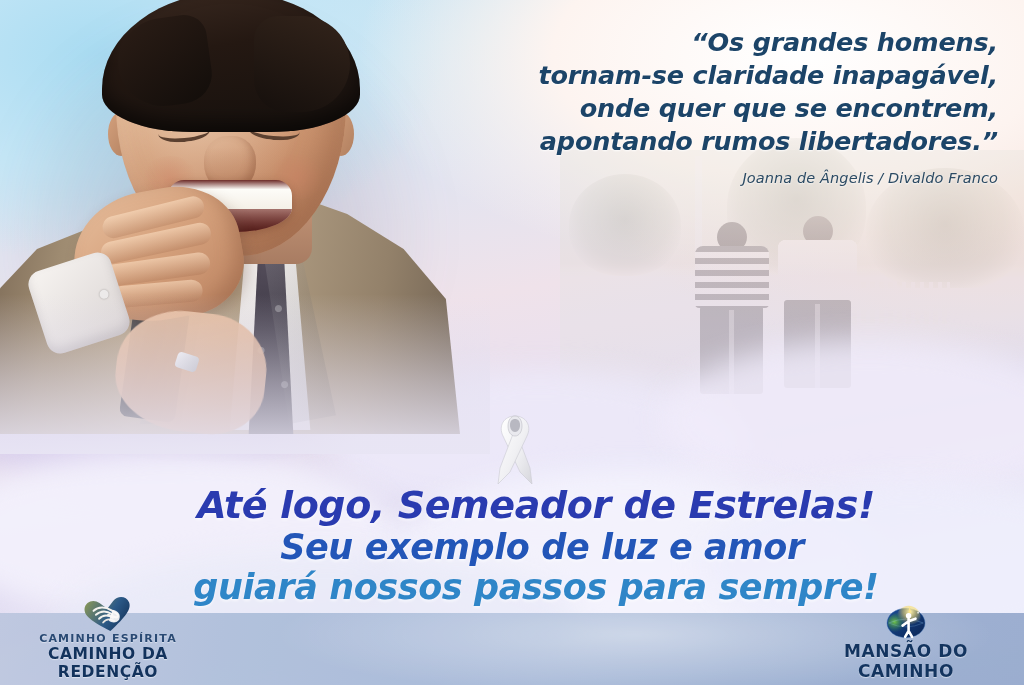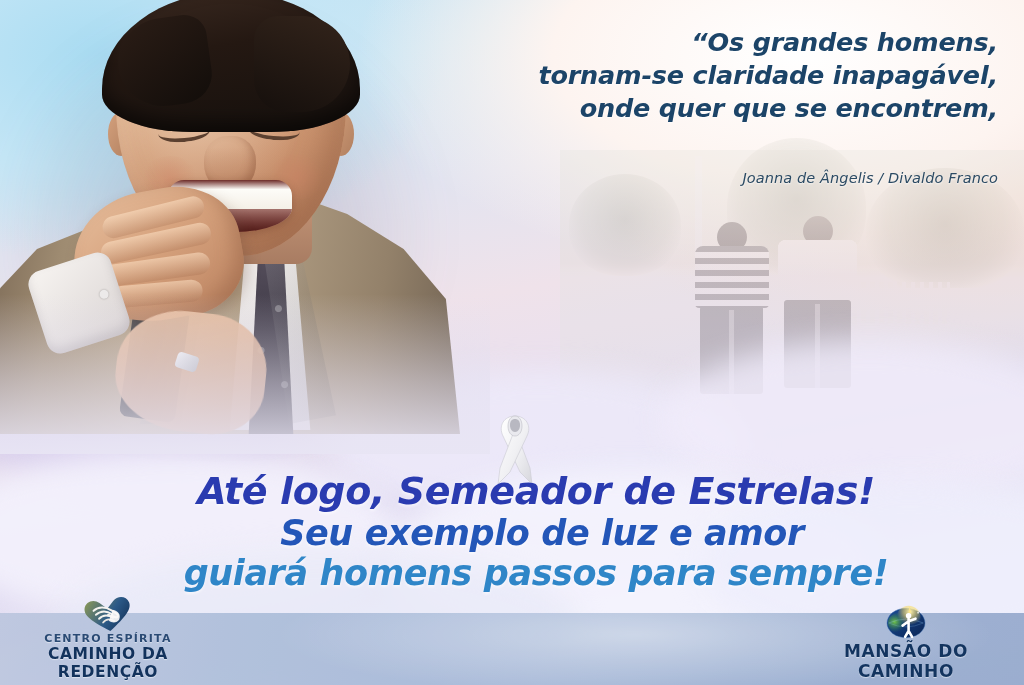--- a/index.html
+++ b/index.html
@@ -283,21 +283,21 @@
     color: #2b4a63;
     letter-spacing: .1px;
     text-shadow: 0 1px 2px rgba(255,255,255,.8);
   }
 
   
   .ribbon { position: absolute; left: 484px; top: 412px; width: 62px; height: 78px; }
 
   .headline {
     position: absolute;
-    left: 0; right: 0; top: 472px;
+    left: 0; right: 0; top: 486px;
     text-align: center;
     font-style: italic;
     font-weight: bold;
     line-height: 1.03;
     letter-spacing: -.4px;
     margin-left: 48px;
   }
   .hl-1 { font-size: 38px; color: #2a3bb0; text-shadow: 0 2px 3px rgba(255,255,255,.6); }
   .hl-2 { font-size: 35px; color: #2356b8; margin-top: 4px; text-shadow: 0 2px 3px rgba(255,255,255,.6); padding-left: 12px; }
   .hl-3 { font-size: 35px; color: #2f86c8; margin-top: 4px; text-shadow: 0 2px 3px rgba(255,255,255,.6); }
@@ -406,20 +406,21 @@
     <div class="pt-cuff"></div>
     <div class="pt-hand2"></div>
     <div class="pt-ring"></div>
     <div class="pt-fade"></div>
   </div>
 
   <div class="quote">
     <div>“Os grandes homens,</div>
     <div>tornam-se claridade inapagável,</div>
     <div>onde quer que se encontrem,</div>
+    <div>apontando rumos libertadores.”</div>
   </div>
   <div class="quote-attr">Joanna de Ângelis / Divaldo Franco</div>
 
   <div class="ribbon">
     <svg viewBox="0 0 62 78" width="62" height="78">
       <defs>
         <linearGradient id="rg" x1="0" y1="0" x2="1" y2="1">
           <stop offset="0%" stop-color="#ffffff"></stop>
           <stop offset="55%" stop-color="#f0f0f3"></stop>
           <stop offset="100%" stop-color="#d6d6dc"></stop>
@@ -430,21 +431,21 @@
         <path d="M31 4 C42 4 48 14 43 24 L26 60 L14 72 L16 56 L29 22 C31 15 28 10 31 4 Z" fill="url(#rg)" stroke="#c9c9d2" stroke-width="0.6"></path>
         <path d="M24 14 C24 8 27 4 31 4 C35 4 38 8 38 14 C38 20 35 24 31 24 C27 24 24 20 24 14 Z" fill="#e9e9ee" stroke="#bdbdc6" stroke-width="0.6"></path>
         <path d="M26 13 C26 9 28 7 31 7 C34 7 36 9 36 13 C36 17 34 20 31 20 C28 20 26 17 26 13 Z" fill="#8f8f9c" opacity=".55"></path>
       </g>
     </svg>
   </div>
 
   <div class="headline">
     <div class="hl-1">Até logo, Semeador de Estrelas!</div>
     <div class="hl-2">Seu exemplo de luz e amor</div>
-    <div class="hl-3">guiará homens passos para sempre!</div>
+    <div class="hl-3">guiará nossos passos para sempre!</div>
   </div>
 
   <div class="footer-band"></div>
 
   <div class="logo-left">
     <div class="logo-mark">
       <svg viewBox="0 0 60 44" width="56" height="38">
         <defs>
           <linearGradient id="hg" x1="0" y1="0" x2="1" y2="0.6">
             <stop offset="0%" stop-color="#8d9a55"></stop>
@@ -456,21 +457,21 @@
         <path d="M30 42 C10 28 2 20 4 12 C6 4 16 2 22 8 L30 16 L38 8 C44 2 54 4 56 12 C58 20 50 28 30 42 Z" fill="url(#hg)" transform="rotate(-8 30 22)"></path>
         <g transform="rotate(-8 30 22)">
           <path d="M14 16 C20 12 28 13 34 18 L40 23 C42 25 41 28 38 27 L30 23" fill="none" stroke="#f4f2ee" stroke-width="2.4" stroke-linecap="round"></path>
           <path d="M16 21 C22 17 29 18 35 23" fill="none" stroke="#f4f2ee" stroke-width="2.2" stroke-linecap="round"></path>
           <path d="M19 26 C24 22 30 23 35 27" fill="none" stroke="#f4f2ee" stroke-width="2.2" stroke-linecap="round"></path>
           <path d="M23 31 C27 27 32 28 36 31" fill="none" stroke="#e9e6e1" stroke-width="2" stroke-linecap="round"></path>
           <path d="M36 18 C42 20 45 25 42 30 C39 34 33 33 30 30" fill="#fbfaf8" opacity=".92"></path>
         </g>
       </svg>
     </div>
-    <div class="logo-l1">CENTRO ESPÍRITA</div>
+    <div class="logo-l1">CAMINHO ESPÍRITA</div>
     <div class="logo-l2">CAMINHO DA REDENÇÃO</div>
   </div>
 
   <div class="logo-right">
     <div class="logo-mark">
       <svg viewBox="0 0 60 44" width="52" height="38">
         <defs>
           <linearGradient id="gg" x1="0" y1="0" x2="1" y2="1">
             <stop offset="0%" stop-color="#1e4f96"></stop>
             <stop offset="45%" stop-color="#123a78"></stop>

